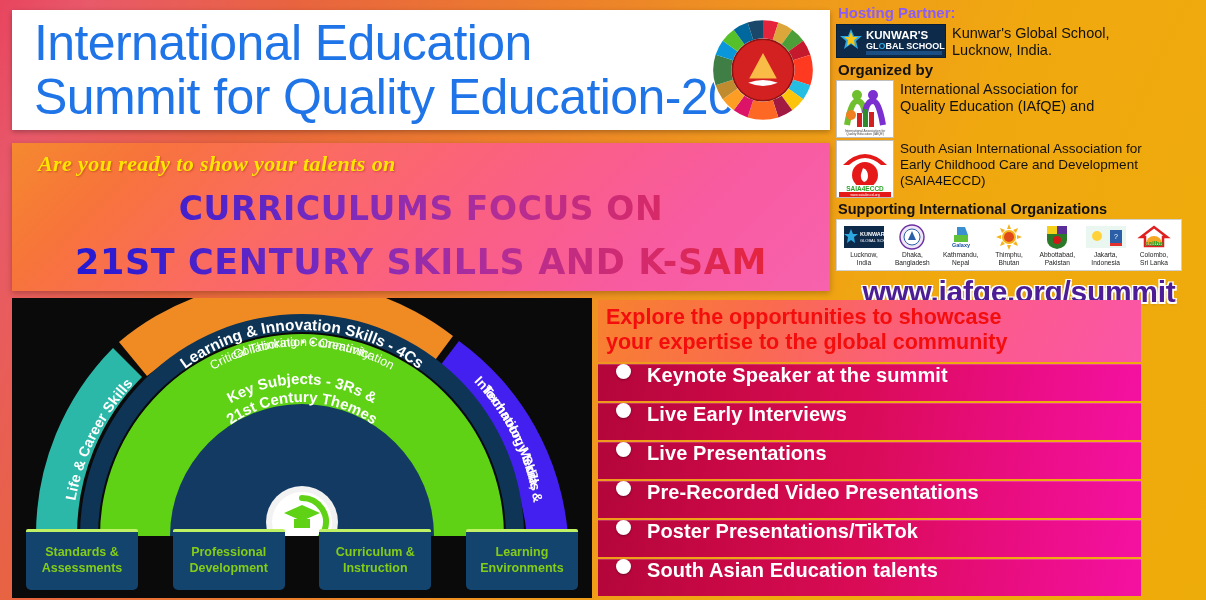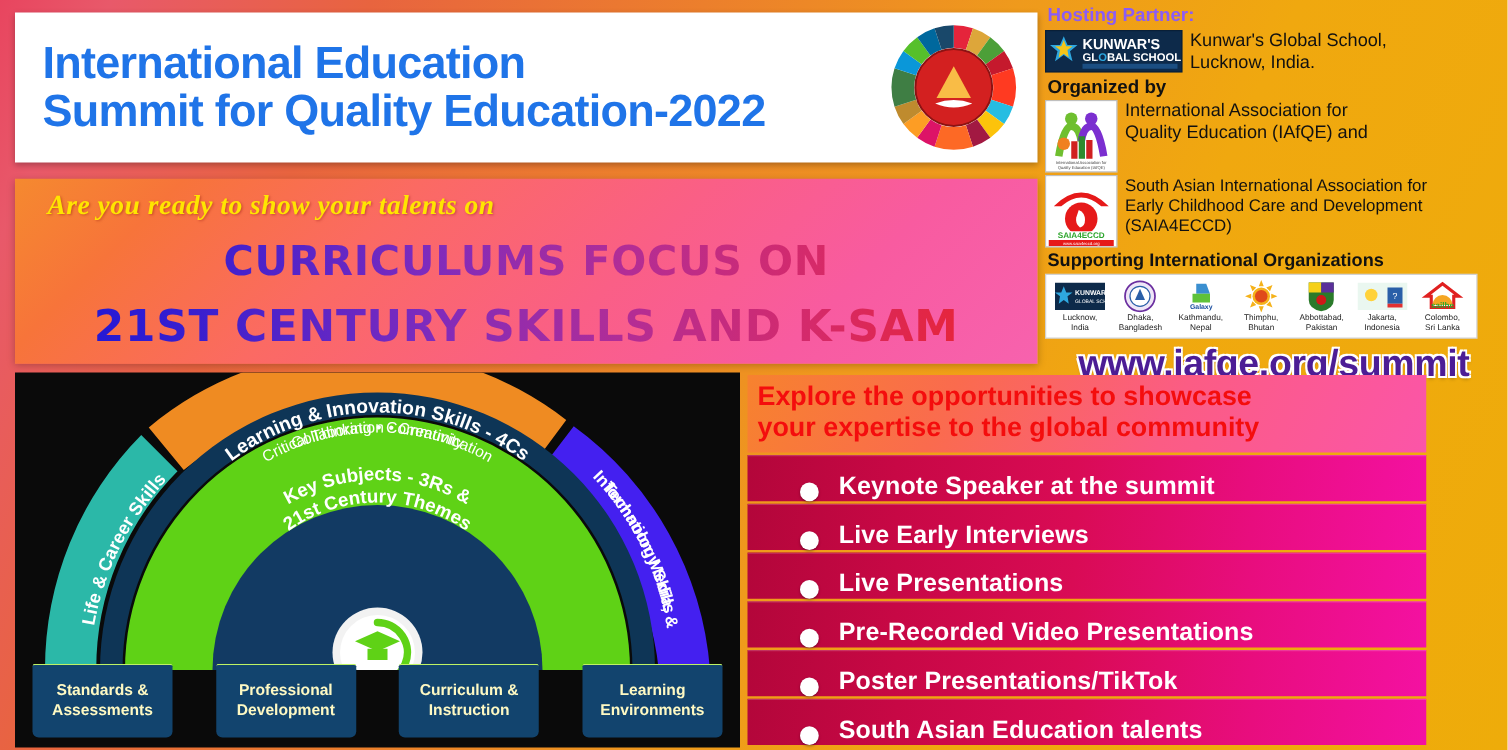--- a/index.html
+++ b/index.html
@@ -14,22 +14,22 @@
   
   .left-col{position:absolute;left:12px;top:10px;width:818px;}
 
   
   .titlebar{
     position:relative;height:120px;background:#ffffff;
     box-shadow:0 2px 5px rgba(0,0,0,.28);
     display:flex;align-items:center;
   }
   .title-text{
-    margin-left:22px;color:#1f74e8;font-weight:bold;
-    font-size:36px;line-height:1.08;letter-spacing:-.6px;
+    margin-left:22px;color:#1f74e8;font-weight:normal;
+    font-size:50px;line-height:1.08;letter-spacing:-.6px;
     white-space:nowrap;
   }
   .title-text .l2{display:block;}
   .sdg-wheel{
     position:absolute;right:14px;top:50%;transform:translateY(-50%);
     width:106px;height:106px;border-radius:50%;
   }
 
   
   .tagline{
@@ -58,23 +58,23 @@
     position:absolute;left:12px;top:298px;width:580px;height:300px;
     background:#0a0a0a;overflow:hidden;
   }
   .arc-wrap{position:absolute;left:0;top:0;width:580px;height:238px;}
   .support-row{
     position:absolute;left:0;bottom:8px;width:580px;
     display:flex;justify-content:space-between;padding:0 14px;box-sizing:border-box;
   }
   .support-box{
     width:112px;height:58px;background:#12446e;
-    border-top:1px solid #bef264;
+    border-top:3px solid #bef264;
     display:flex;align-items:center;justify-content:center;text-align:center;
-    color:#fef9c3;font-weight:bold;font-size:12.5px;line-height:1.25;
+    color:#84cc16;font-weight:bold;font-size:12.5px;line-height:1.25;
     border-radius:2px 2px 5px 5px;
   }
 
   
   .right-col{position:absolute;left:836px;top:4px;width:366px;}
   .hosting-label{font-weight:bold;font-size:15px;color:#8b5cf6;margin:0 0 3px 2px;}
   .org-row{display:flex;align-items:flex-start;margin-bottom:2px;}
   .logo-box{flex:none;border:1px solid rgba(0,0,0,.25);background:#fff;}
   .kunwar-logo{width:108px;height:32px;background:#0d2a4a;position:relative;overflow:hidden;}
   .org-text{font-size:14.5px;color:#111;line-height:1.18;margin-left:6px;padding-top:1px;}
@@ -101,24 +101,23 @@
   }
 
   
   .opps{position:absolute;left:598px;top:300px;width:543px;height:300px;}
   .opps-head{
     height:62px;box-sizing:border-box;padding:5px 8px 0 8px;
     background:linear-gradient(115deg,#f7822e 0%,#fa6b4e 30%,#fb5c84 62%,#fb55a8 100%);
     color:#f40d0d;font-weight:bold;font-size:21.5px;line-height:1.16;
   }
   .opp-row{
-    height:37px;margin-top:2px;display:flex;align-items:flex-end;
+    height:37px;margin-top:2px;display:flex;align-items:flex-start;
     background:linear-gradient(100deg,#b3063a 0%,#c70845 22%,#d90b55 48%,#e80d7e 74%,#f411a2 100%);
     box-shadow:inset 0 1px 0 rgba(255,255,255,.18);
-    padding-left:24px;
   }
   .bullet{
     width:15px;height:15px;border-radius:50%;background:#fff;
     margin:0 16px 0 18px;flex:none;
     box-shadow:0 1px 2px rgba(0,0,0,.35);
   }
   .opp-text{color:#fff;font-weight:bold;font-size:20px;letter-spacing:.1px;}
 </style>
 </head>
 <body>

